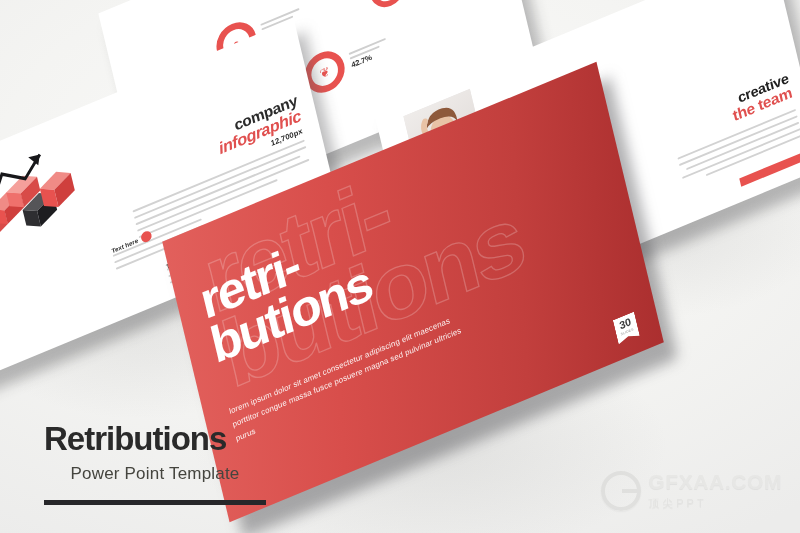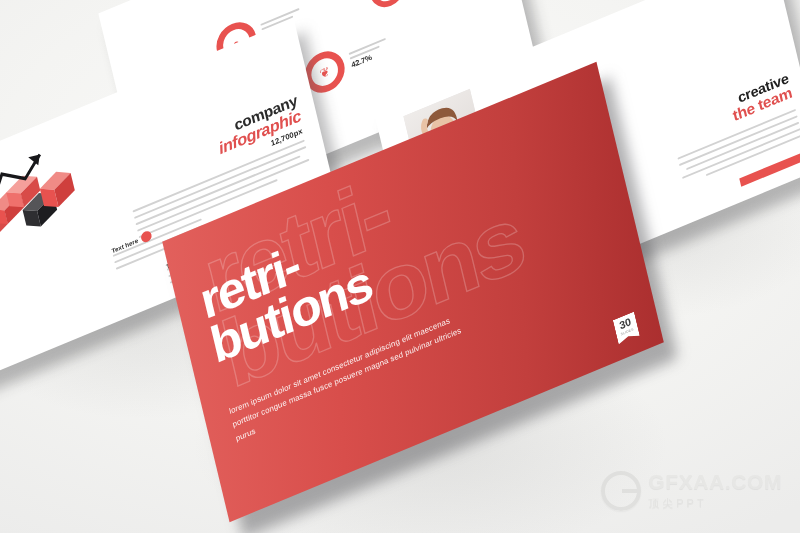--- a/index.html
+++ b/index.html
@@ -363,20 +363,25 @@
 
       <div class="hero-body">lorem ipsum dolor sit amet consectetur adipiscing elit maecenas porttitor congue massa fusce posuere magna sed pulvinar ultricies purus</div>
 
       <div class="badge">
         <b>30</b>
         <s>SLIDES</s>
       </div>
     </div>
   </div>
 
+  <div id="caption">
+    <div class="cap-title">Retributions</div>
+    <div class="cap-sub">Power Point Template</div>
+    <div class="cap-rule"></div>
+  </div>
 
   <div id="watermark">
     <span class="wm-g"></span>
     <span class="wm-txt">
       <span class="wm-main">GFXAA.COM</span>
       <span class="wm-sub">顶尖PPT</span>
     </span>
   </div>
 
 </div>

